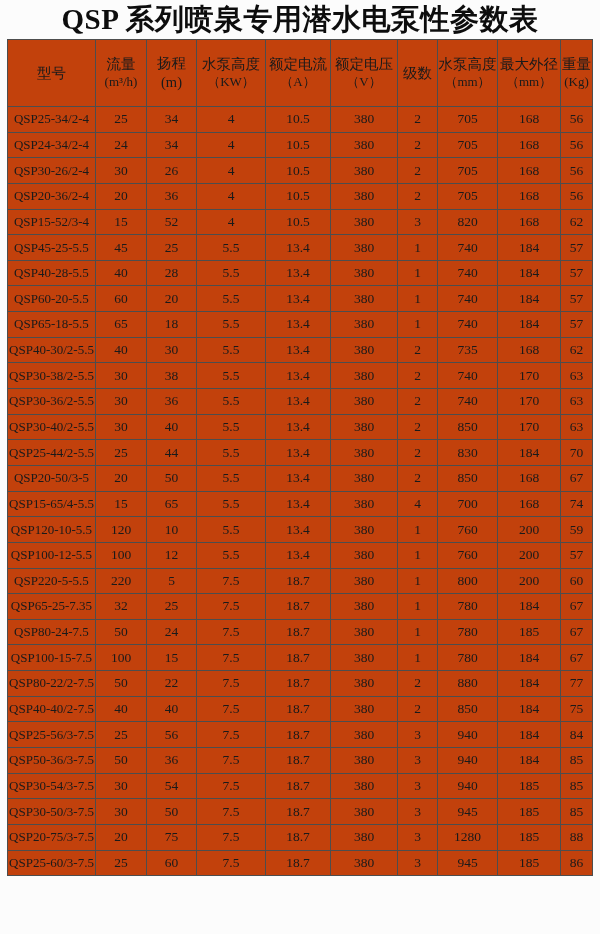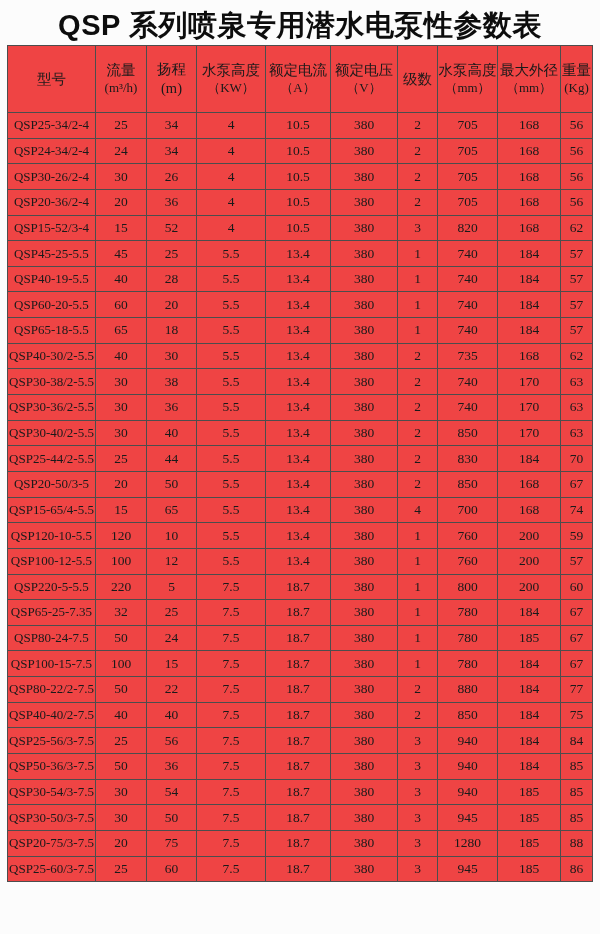--- a/index.html
+++ b/index.html
@@ -11,37 +11,36 @@
     overflow: hidden;
     font-family: "Liberation Serif", "DejaVu Serif", serif;
   }
   .page {
     width: 600px;
     height: 934px;
     position: relative;
   }
   .title {
     margin: 0;
-    padding-top: 6px;
     height: 38px;
     text-align: center;
-    font-family: Liberation Sans, sans-serif;
+    font-family: Liberation Serif, serif;
     font-weight: 700;
     font-size: 29px;
     letter-spacing: 0.5px;
     color: #0d0d0d;
     white-space: nowrap;
   }
   table.spec {
     border-collapse: collapse;
     table-layout: fixed;
     width: 585px;
     margin-left: 7px;
     margin-top: 1px;
-    background: #ef4444;
+    background: #c2410c;
   }
   table.spec th, table.spec td {
     border: 1px solid #4d4d4d;
     text-align: center;
     vertical-align: middle;
     color: #1a1a1a;
     padding: 0;
     overflow: hidden;
   }
   table.spec col.c1  { width: 88px; }
@@ -197,21 +196,21 @@
           <td>25</td>
           <td>5.5</td>
           <td>13.4</td>
           <td>380</td>
           <td>1</td>
           <td>740</td>
           <td>184</td>
           <td>57</td>
         </tr>
         <tr>
-          <td class="model">QSP40-19-5.5</td>
+          <td class="model">QSP40-28-5.5</td>
           <td>40</td>
           <td>28</td>
           <td>5.5</td>
           <td>13.4</td>
           <td>380</td>
           <td>1</td>
           <td>740</td>
           <td>184</td>
           <td>57</td>
         </tr>

